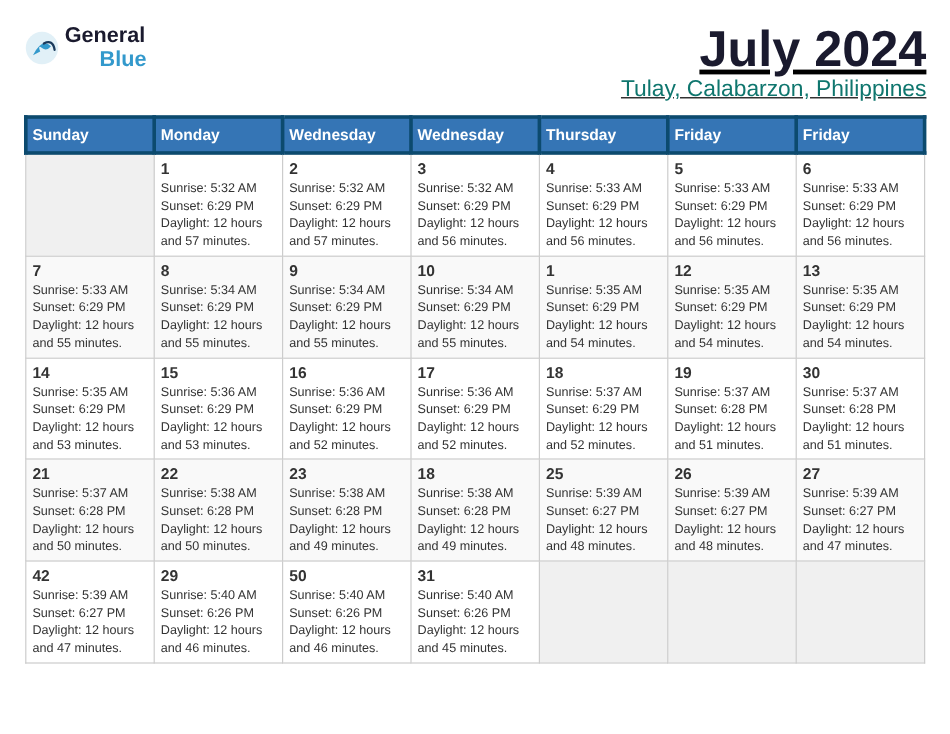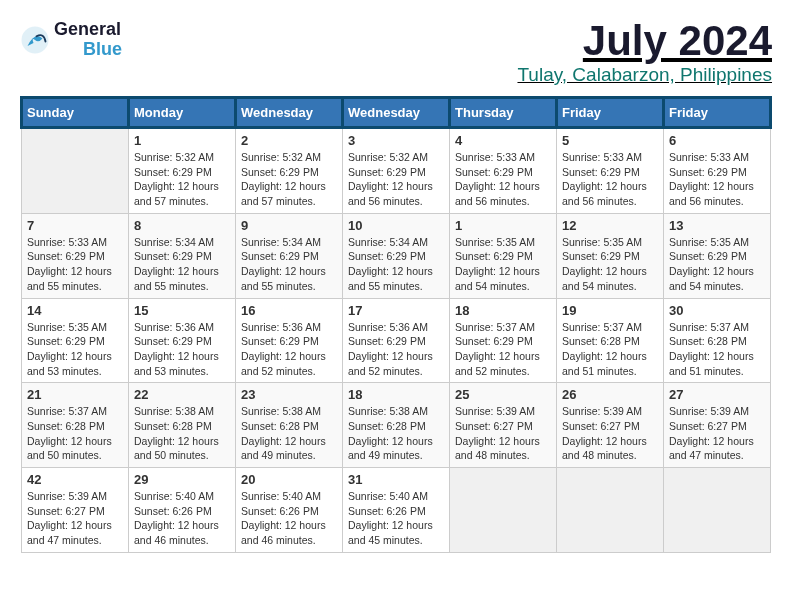--- a/index.html
+++ b/index.html
@@ -362,21 +362,21 @@
         </td>
         <td>
           <span class="day-number">29</span>
         <div class="day-info">
           <span>Sunrise: 5:40 AM</span><br>
           <span>Sunset: 6:26 PM</span><br>
           <span>Daylight: 12 hours and 46 minutes.</span>
         </div>
         </td>
         <td>
-          <span class="day-number">20</span>
+          <span class="day-number">50</span>
         <div class="day-info">
           <span>Sunrise: 5:40 AM</span><br>
           <span>Sunset: 6:26 PM</span><br>
           <span>Daylight: 12 hours and 46 minutes.</span>
         </div>
         </td>
         <td>
           <span class="day-number">31</span>
         <div class="day-info">
           <span>Sunrise: 5:40 AM</span><br>

